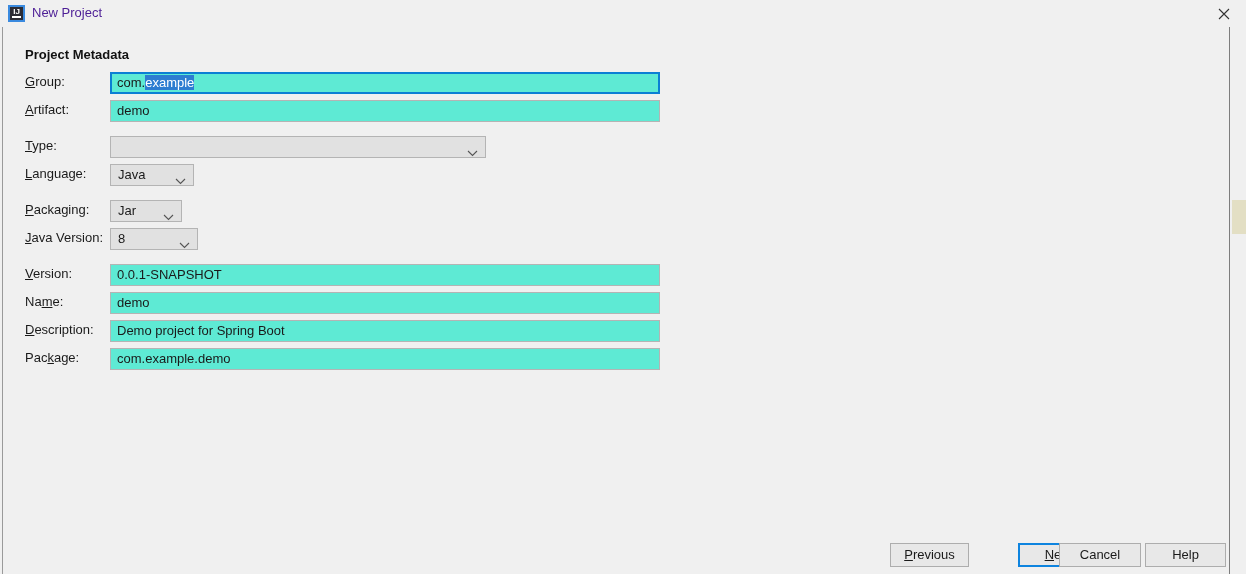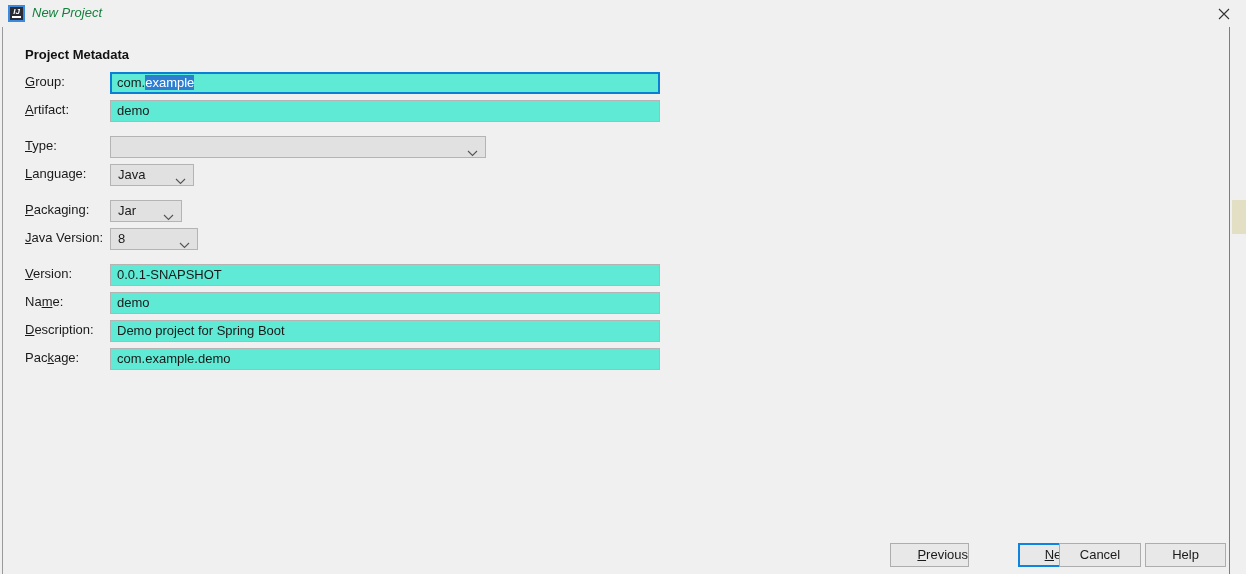--- a/index.html
+++ b/index.html
@@ -19,21 +19,20 @@
     box-sizing: border-box;
   }
 
   
   #titlebar {
     position: absolute;
     left: 0; top: 0;
     width: 1246px;
     height: 27px;
     background: #f0f0f0;
-    font-style: italic;
   }
   #app-icon {
     position: absolute;
     left: 8px; top: 5px;
     width: 17px; height: 17px;
     box-sizing: border-box;
     border: 2px solid #3a8adf;
     background: #2b2b33;
   }
   #app-icon .ij-letters {
@@ -51,21 +50,21 @@
   #app-icon .ij-bar {
     position: absolute;
     left: 2px; bottom: 2px;
     width: 9px; height: 2px;
     background: #ffffff;
   }
   #window-title {
     position: absolute;
     left: 32px; top: 4px;
     font-size: 13px;
-    color: #15803d;
+    color: #4c1d95;
     line-height: 18px;
     white-space: nowrap;
   }
   #close-button {
     position: absolute;
     right: 0px; top: 0px;
     width: 45px; height: 27px;
     display: flex;
     align-items: center;
     justify-content: center;
@@ -303,21 +302,21 @@
   <div class="form-row" style="top:320px;">
     <div class="row-label"><span></span><span class="mn">D</span><span>escription:</span></div>
     <div class="text-field" style="width:550px;"><span>Demo project for Spring Boot</span></div>
   </div>
 
   <div class="form-row" style="top:348px;">
     <div class="row-label"><span>Pac</span><span class="mn">k</span><span>age:</span></div>
     <div class="text-field" style="width:550px;"><span>com.example.demo</span></div>
   </div>
 
-  <div class="dlg-button" style="left:890px; top:543px; width:79px;text-align:right;"><span></span><span class="mn">P</span><span>revious</span></div>
+  <div class="dlg-button" style="left:890px; top:543px; width:79px;"><span></span><span class="mn">P</span><span>revious</span></div>
 
   <div class="dlg-button default" style="left:1018px; top:543px; width:80px;"><span></span><span class="mn">N</span><span>ext</span></div>
 
   <div class="dlg-button" style="left:1059px; top:543px; width:82px;"><span>Cancel</span></div>
 
   <div class="dlg-button" style="left:1145px; top:543px; width:81px;"><span>Help</span></div>
 
   <div id="scrollbar-track">
     <div id="scrollbar-thumb"></div>
   </div>

